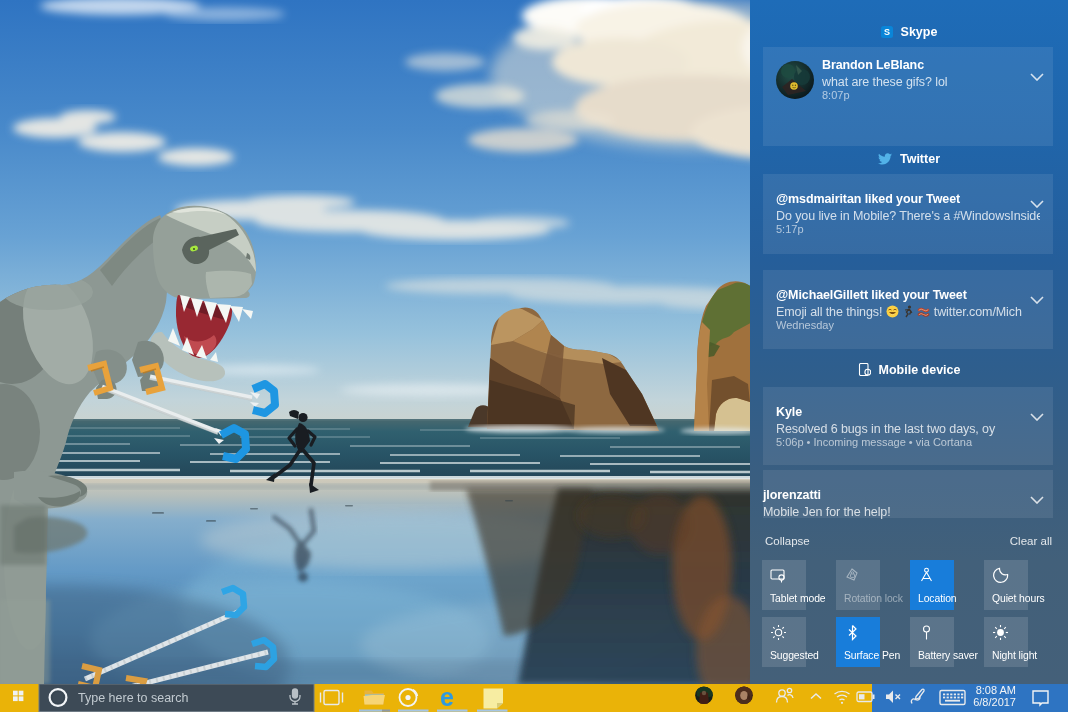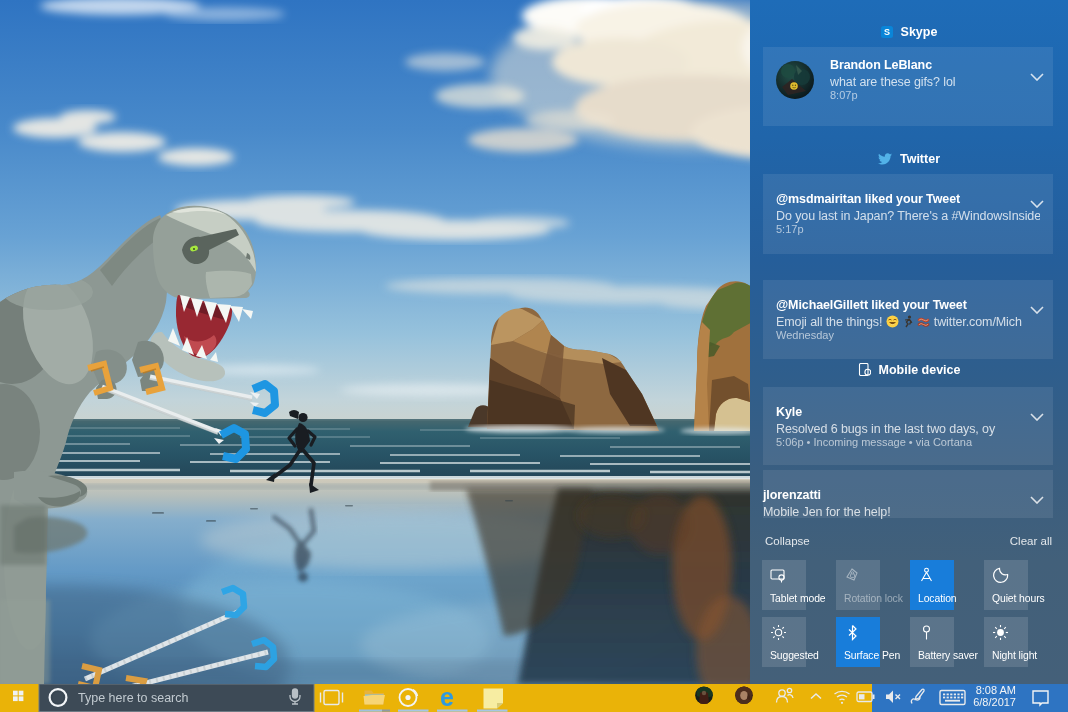--- a/index.html
+++ b/index.html
@@ -291,21 +291,21 @@
 <path d="M82,666 L99,670 L95,688 L78,684"></path>
 <path d="M126,678 L144,681 L141,690 L123,690"></path>
 </g>
 </g>
 </svg>
 <div id="ac">
 <div class="hdr" style="top:25px"><svg width="12" height="12" viewBox="0 0 12 12">
           <rect x="0" y="0" width="12" height="12" rx="2.5" fill="#0a85d8"></rect>
           <text x="6" y="9.2" font-size="9" font-weight="bold" fill="#fff" text-anchor="middle" font-family="Liberation Sans">S</text>
         </svg>Skype</div>
-<div class="card" style="top:47px;height:79px;padding:11px 15px">
+<div class="card" style="top:47px;height:99px;padding:11px 7px">
 <div style="position:absolute;left:13px;top:14px;width:38px;height:38px;border-radius:50%;background:radial-gradient(circle at 40% 35%,#24524a 0%,#173332 40%,#0c1a1e 75%);overflow:hidden">
 <svg width="38" height="38" viewBox="0 0 38 38">
             <circle cx="12" cy="10" r="7" fill="#1e4a40" opacity="0.9"></circle>
             <circle cx="26" cy="16" r="8" fill="#163a38" opacity="0.9"></circle>
             <path d="M6,26 L16,18 L30,30 L12,34 Z" fill="#2e2422" opacity="0.9"></path>
             <path d="M20,4 L26,10 L22,14 Z" fill="#3a5e50" opacity="0.8"></path>
             <circle cx="18" cy="25" r="3.8" fill="#e0bd2f"></circle>
             <circle cx="16.8" cy="24.2" r="0.7" fill="#5c4a10"></circle>
             <circle cx="19.4" cy="24.2" r="0.7" fill="#5c4a10"></circle>
             <path d="M16.5,26.3 Q18,27.6 19.8,26.3" stroke="#5c4a10" stroke-width="0.7" fill="none"></path>
@@ -319,27 +319,27 @@
 <svg class="chev" width="14" height="8" viewBox="0 0 14 8">
           <path d="M1,1 L7,7 L13,1" stroke="rgba(255,255,255,.8)" stroke-width="1.6" fill="none"></path>
         </svg>
 </div>
 
 <div class="hdr" style="top:152px"><svg width="14" height="12" viewBox="0 0 24 20">
           <path d="M24,2.4c-0.9,0.4-1.8,0.7-2.8,0.8c1-0.6,1.8-1.6,2.2-2.7c-1,0.6-2,1-3.1,1.2C19.3,0.7,18,0,16.6,0c-2.7,0-4.9,2.2-4.9,4.9c0,0.4,0,0.8,0.1,1.1C7.7,5.8,4.1,3.8,1.7,0.9C1.2,1.6,1,2.5,1,3.4c0,1.7,0.9,3.2,2.2,4.1C2.4,7.5,1.6,7.2,1,6.8c0,0,0,0,0,0.1c0,2.4,1.7,4.4,3.9,4.8c-0.4,0.1-0.8,0.2-1.3,0.2c-0.3,0-0.6,0-0.9-0.1c0.6,2,2.4,3.4,4.6,3.4c-1.7,1.3-3.8,2.1-6.1,2.1c-0.4,0-0.8,0-1.2-0.1c2.2,1.4,4.8,2.2,7.5,2.2c9.1,0,14-7.5,14-14c0-0.2,0-0.4,0-0.6C22.5,4.3,23.3,3.4,24,2.4z" fill="#52b2e8"></path>
         </svg>Twitter</div>
 <div class="card" style="top:174px;height:80px;padding:18px 13px 0">
 <div class="t1">@msdmairitan liked your Tweet</div>
-<div class="t2">Do you last in Japan? There's a #WindowsInside</div>
+<div class="t2">Do you live in Mobile? There's a #WindowsInside</div>
 <div class="t3">5:17p</div>
 <svg class="chev" width="14" height="8" viewBox="0 0 14 8">
           <path d="M1,1 L7,7 L13,1" stroke="rgba(255,255,255,.8)" stroke-width="1.6" fill="none"></path>
         </svg>
 </div>
-<div class="card" style="top:280px;height:79px;padding:18px 13px 0">
+<div class="card" style="top:270px;height:79px;padding:18px 13px 0">
 <div class="t1">@MichaelGillett liked your Tweet</div>
 <div class="t2">Emoji all the things! <svg width="13" height="13" viewBox="0 0 13 13" style="vertical-align:-2px">
             <circle cx="6.5" cy="6.5" r="6" fill="#fcd043"></circle>
             <path d="M2.5,5 Q4,3.5 5.5,5" stroke="#7a4f10" stroke-width="0.9" fill="none"></path>
             <path d="M7.5,5 Q9,3.5 10.5,5" stroke="#7a4f10" stroke-width="0.9" fill="none"></path>
             <path d="M3,7 Q6.5,11.5 10,7 Z" fill="#7a4f10"></path>
             <path d="M4,8.6 Q6.5,10.5 9,8.6 Q6.5,9.8 4,8.6" fill="#fff"></path>
           </svg> <svg width="12" height="13" viewBox="0 0 12 13" style="vertical-align:-2px">
             <circle cx="7.5" cy="2" r="1.6" fill="#3a3530"></circle>
             <path d="M7,4 L4.5,7 L6,9 L4,12 M7,4 L9,6.5 L7.5,9.5" stroke="#3a3530" stroke-width="1.4" fill="none"></path>

